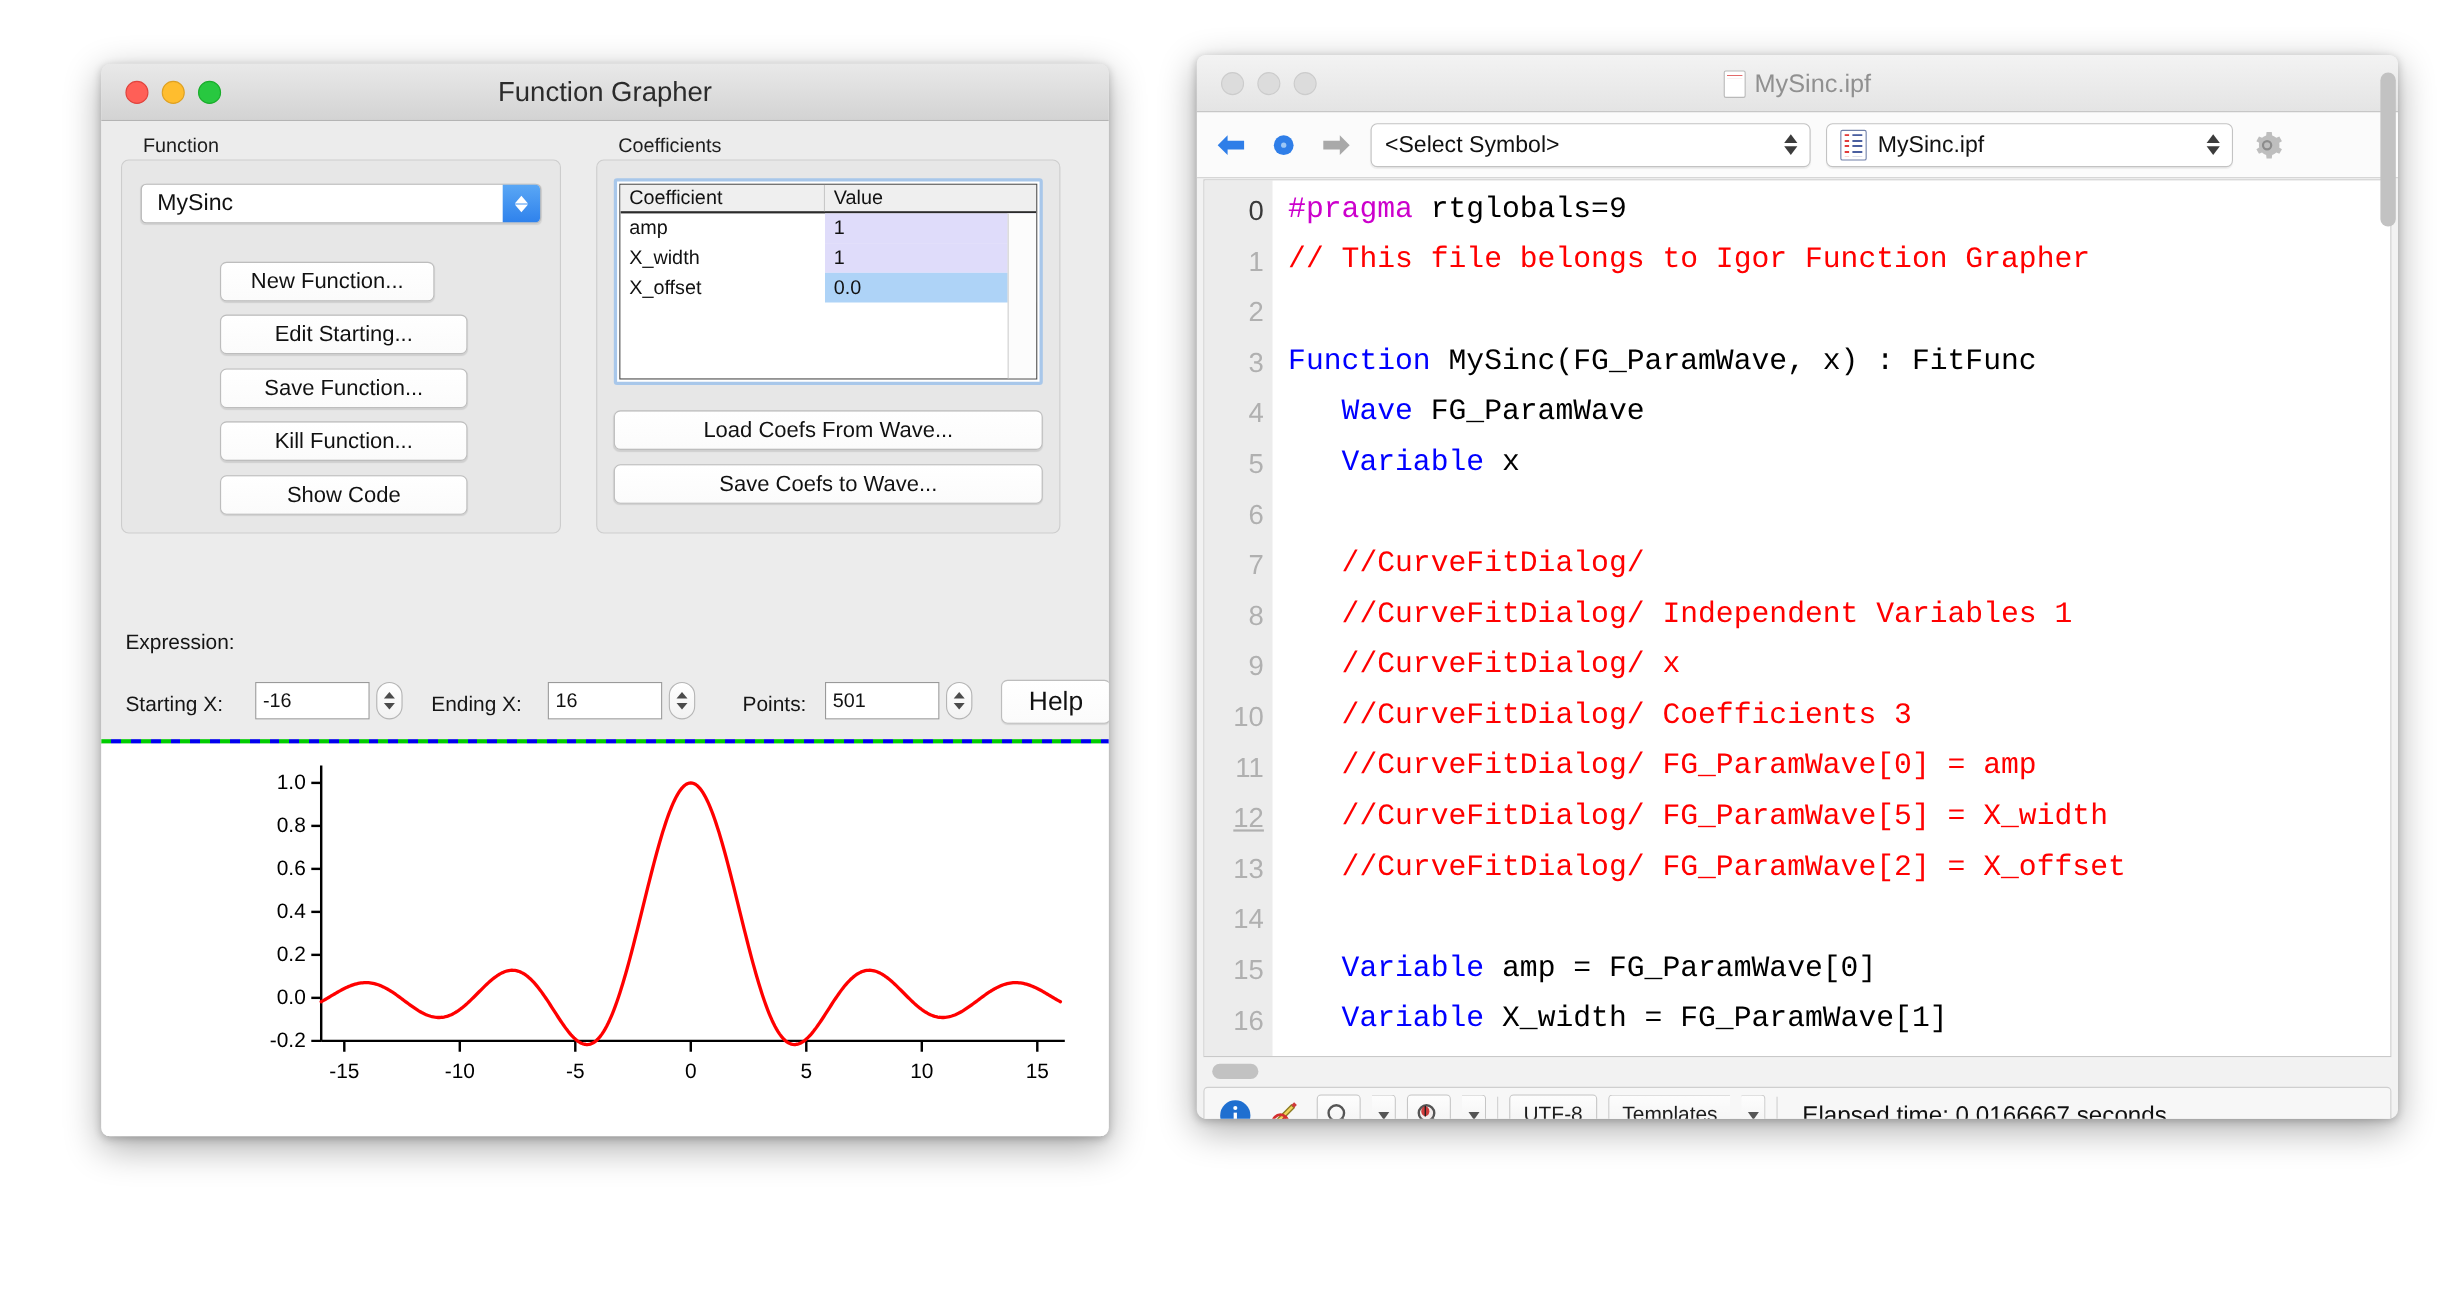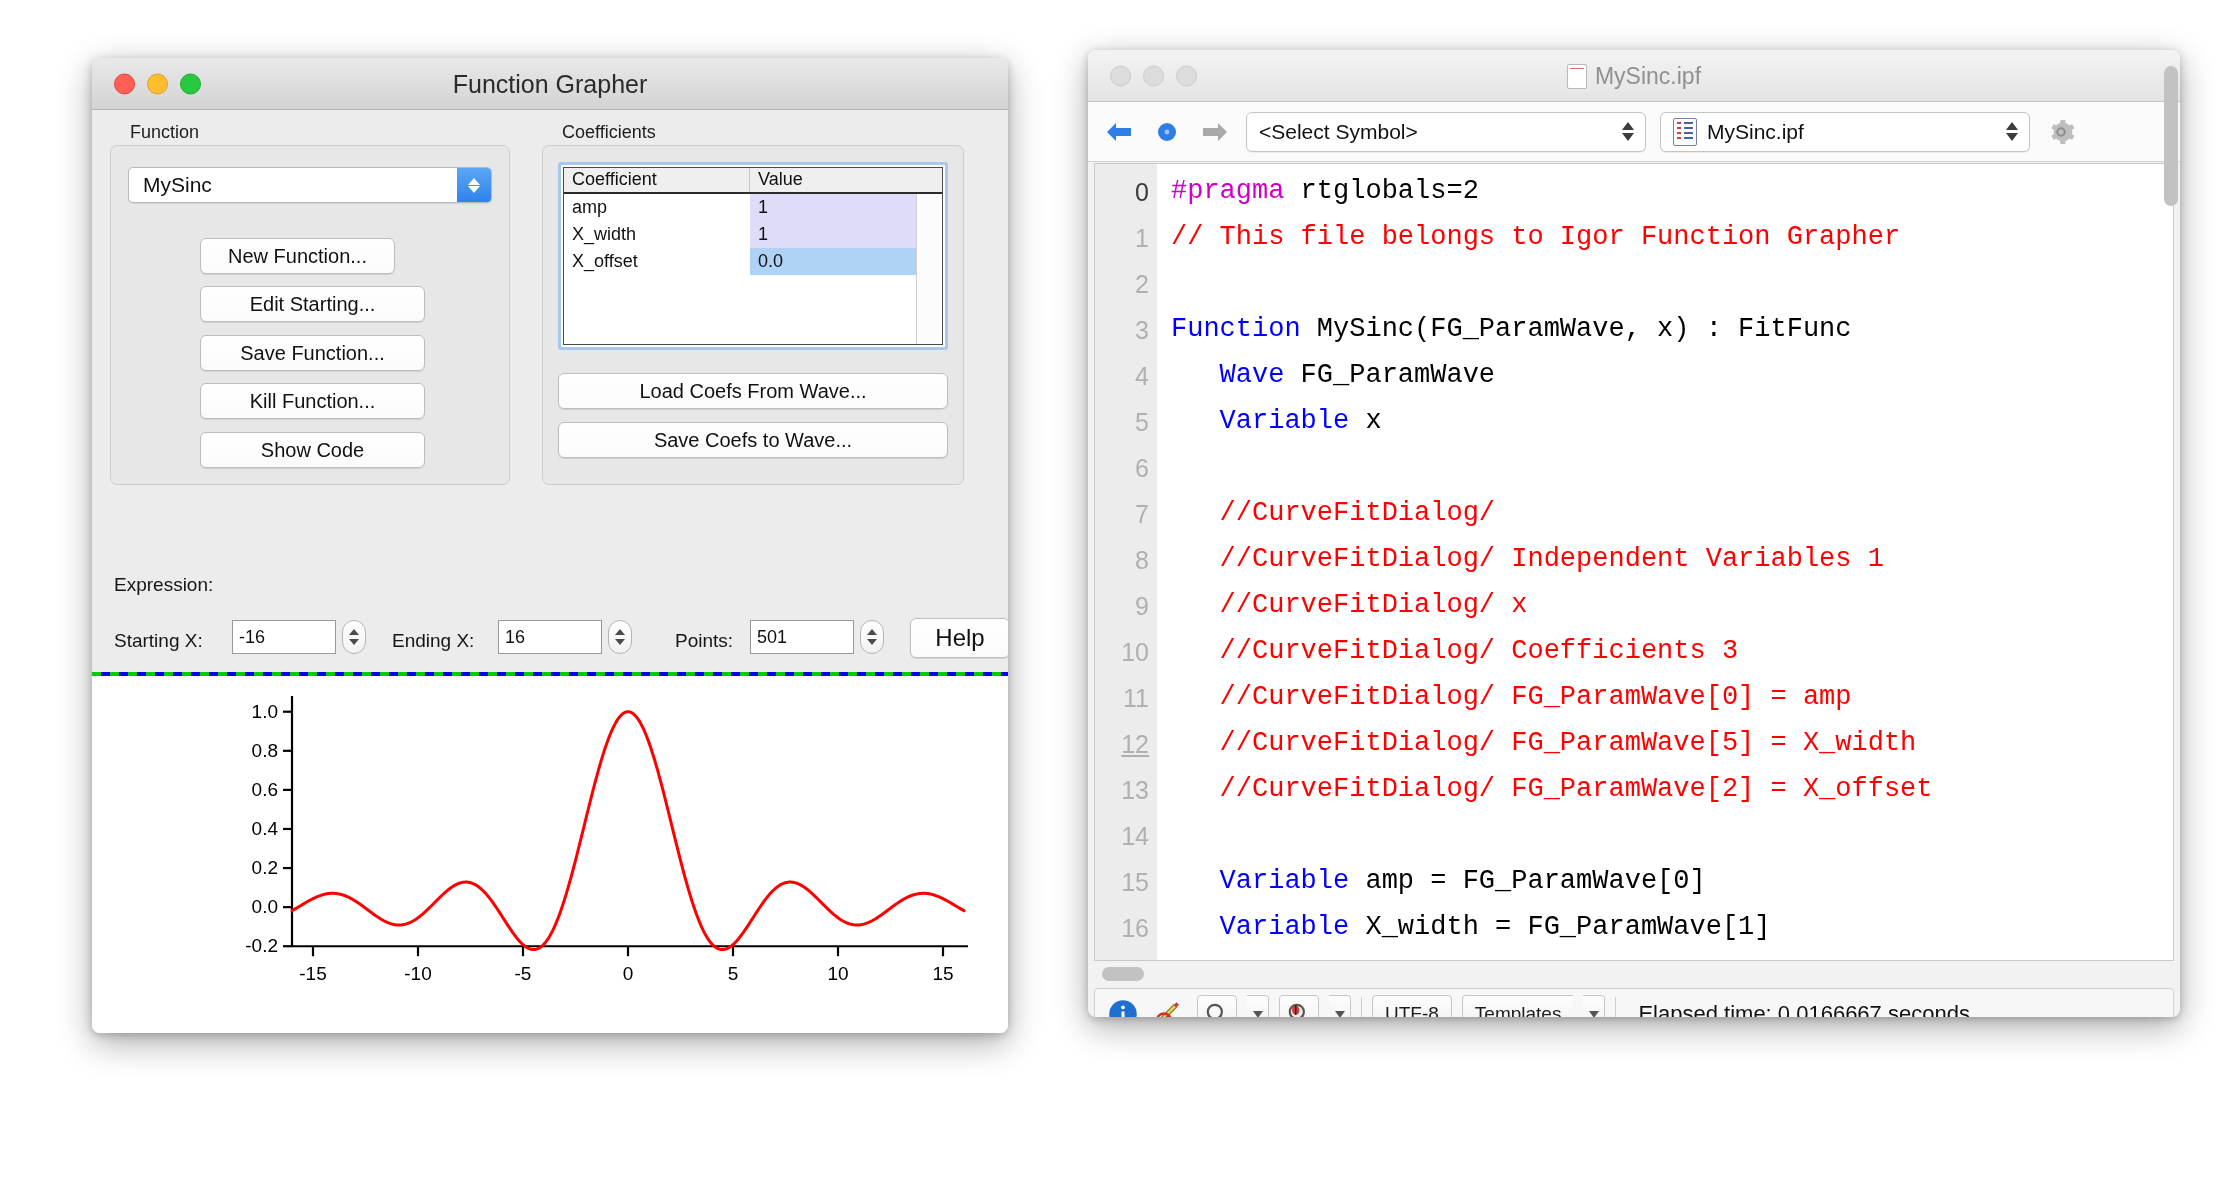--- a/index.html
+++ b/index.html
@@ -359,21 +359,21 @@
         <div class="gnum" style="top: 430px;">9</div>
         <div class="gnum" style="top: 476px;">10</div>
         <div class="gnum" style="top: 522px;">11</div>
         <div class="gnum" style="top: 568px; text-decoration: underline;">12</div>
         <div class="gnum" style="top: 614px;">13</div>
         <div class="gnum" style="top: 660px;">14</div>
         <div class="gnum" style="top: 706px;">15</div>
         <div class="gnum" style="top: 752px;">16</div>
       </div>
     <div id="code">
-        <div class="cline" style="top: 14px;"><span class="k-pragma">#pragma</span><span class="k-plain"> rtglobals=2</span></div>
+        <div class="cline" style="top: 14px;"><span class="k-pragma">#pragma</span><span class="k-plain"> rtglobals=9</span></div>
         <div class="cline" style="top: 60px;"><span class="k-comment">// This file belongs to Igor Function Grapher</span></div>
         <div class="cline" style="top: 106px;"></div>
         <div class="cline" style="top: 152px;"><span class="k-key">Function</span><span class="k-plain"> MySinc(FG_ParamWave, x) : FitFunc</span></div>
         <div class="cline" style="top: 198px;"><span class="k-plain">   </span><span class="k-key">Wave</span><span class="k-plain"> FG_ParamWave</span></div>
         <div class="cline" style="top: 244px;"><span class="k-plain">   </span><span class="k-key">Variable</span><span class="k-plain"> x</span></div>
         <div class="cline" style="top: 290px;"></div>
         <div class="cline" style="top: 336px;"><span class="k-comment">   //CurveFitDialog/</span></div>
         <div class="cline" style="top: 382px;"><span class="k-comment">   //CurveFitDialog/ Independent Variables 1</span></div>
         <div class="cline" style="top: 428px;"><span class="k-comment">   //CurveFitDialog/ x</span></div>
         <div class="cline" style="top: 474px;"><span class="k-comment">   //CurveFitDialog/ Coefficients 3</span></div>

